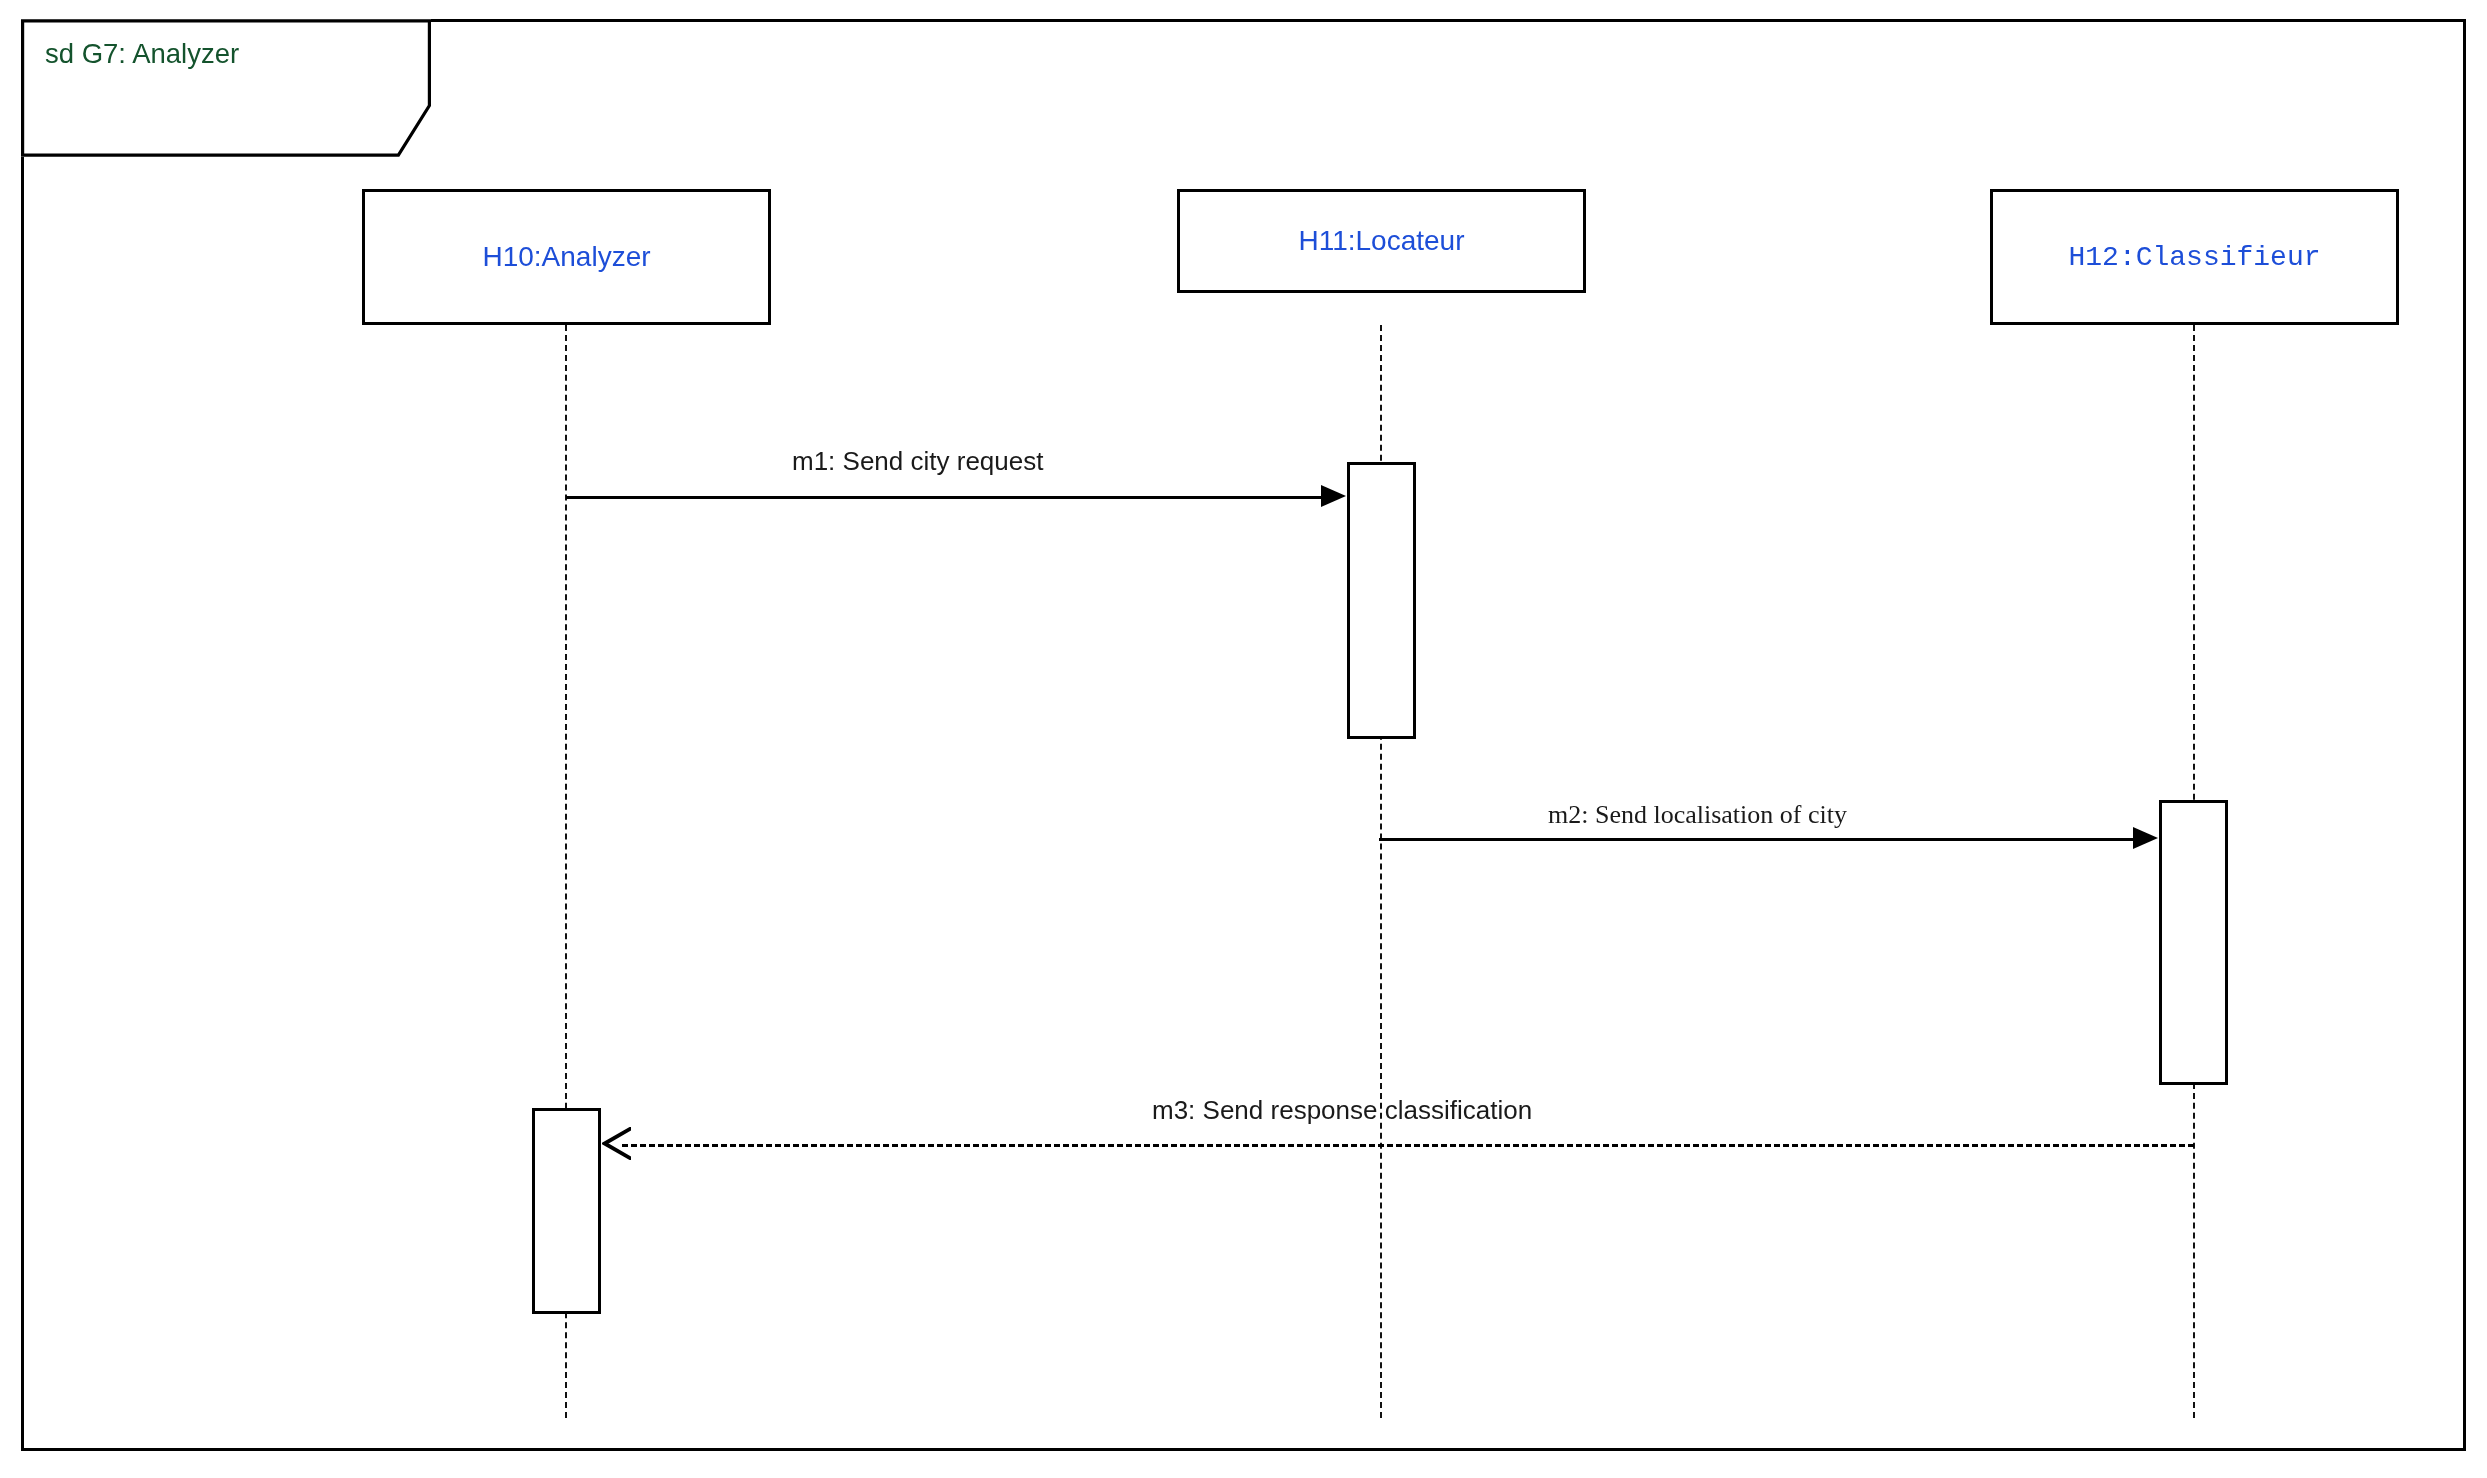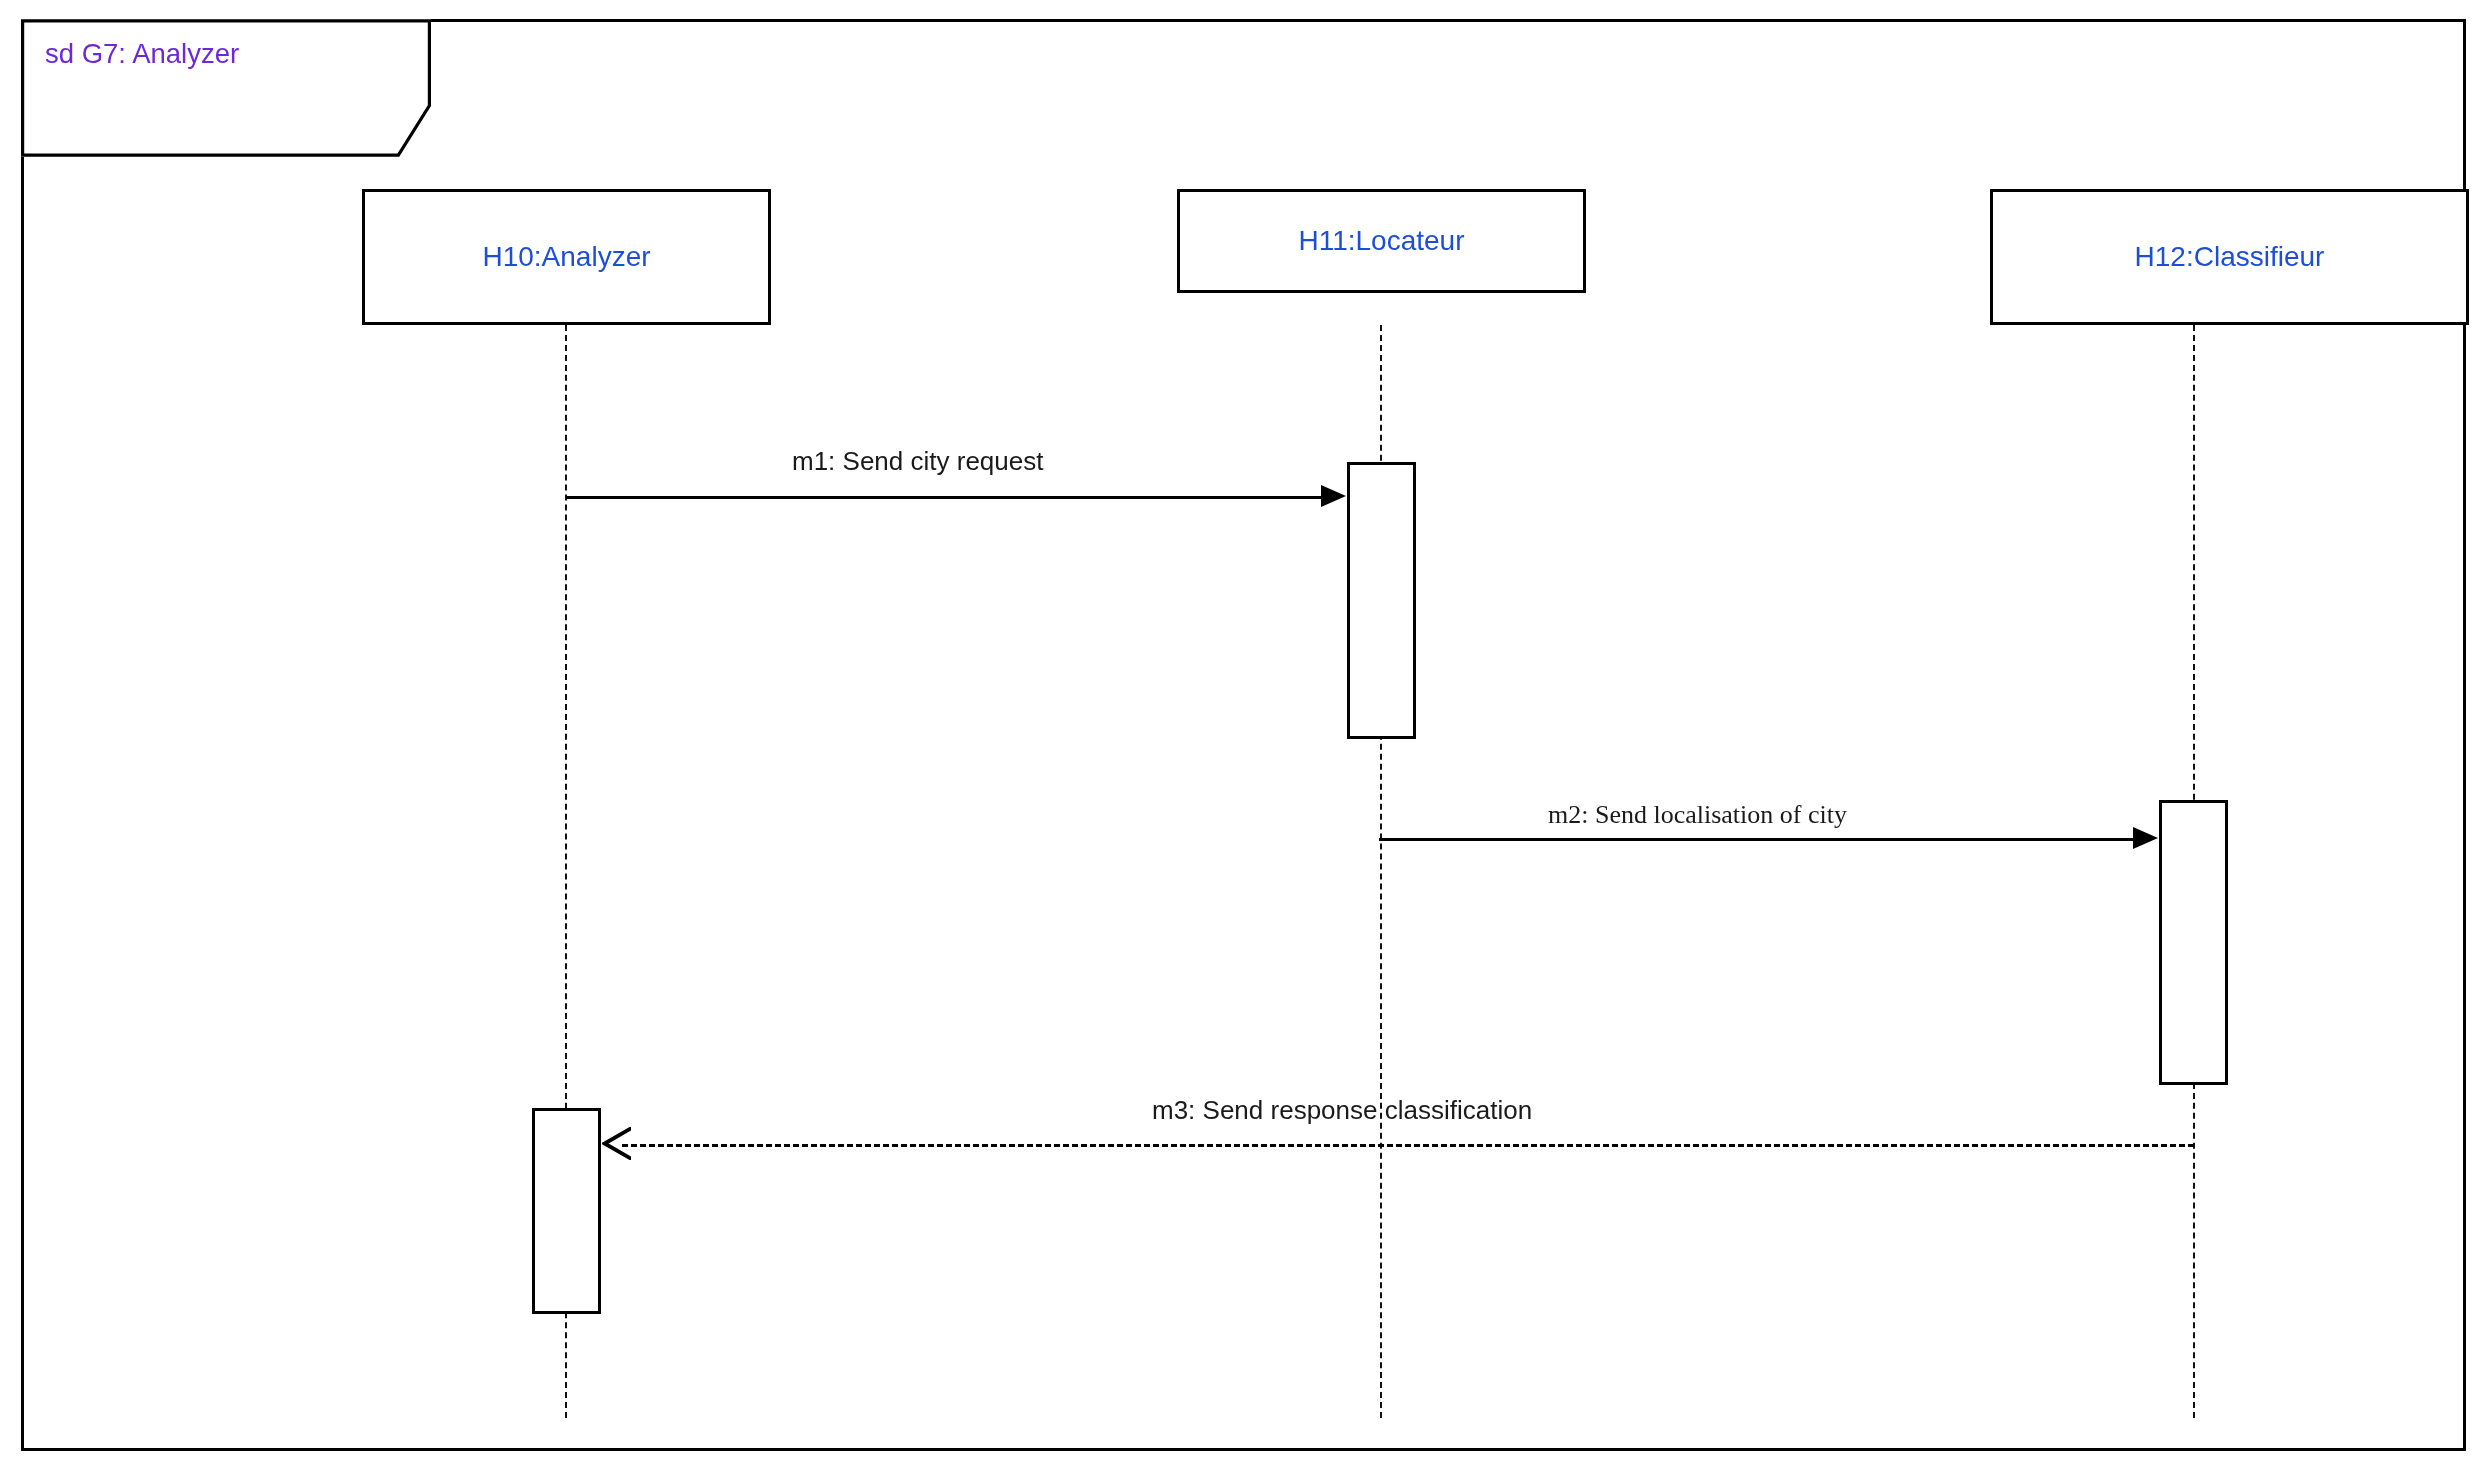--- a/index.html
+++ b/index.html
@@ -36,21 +36,21 @@
     width: 410px;
     height: 138px;
     background: #ffffff;
   }
   .frame-tab svg { display: block; }
   .frame-tab-label {
     position: absolute;
     left: 45px;
     top: 40px;
     font-size: 27.5px;
-    color: #6d28d9;
+    color: #14532d;
     white-space: nowrap;
     line-height: 1;
   }
 
   
   .lifeline-head {
     position: absolute;
     box-sizing: border-box;
     border: 3.2px solid #000000;
     background: #ffffff;
@@ -130,21 +130,21 @@
     </svg>
   </div>
   <div class="frame-tab-label">sd G7: Analyzer</div>
 
   <div class="lifeline-head" style="left:362px; top:189px; width:409px; height:136px;">H10:Analyzer</div>
   <div class="lifeline-stem" style="left:565px; top:325px; height:1093px;"></div>
 
   <div class="lifeline-head" style="left:1177px; top:189px; width:409px; height:104px;">H11:Locateur</div>
   <div class="lifeline-stem" style="left:1380px; top:325px; height:1093px;"></div>
 
-  <div class="lifeline-head" style="left:1990px; top:189px; width:479px; height:136px;">H12:Classifieur</div>
+  <div class="lifeline-head" style="left:1990px; top:189px; width:409px; height:136px;font-family:Liberation Mono, monospace;">H12:Classifieur</div>
   <div class="lifeline-stem" style="left:2193px; top:325px; height:1093px;"></div>
 
   <div class="activation" style="left:1347px; top:462px; width:69px; height:277px;"></div>
 
   <div class="activation" style="left:2159px; top:800px; width:69px; height:285px;"></div>
 
   <div class="activation" style="left:532px; top:1108px; width:69px; height:206px;"></div>
 
   <div class="message" style="left:566px; top:496px; width:781px;">
     <div class="msg-line-solid" style="width:756px;"></div>

